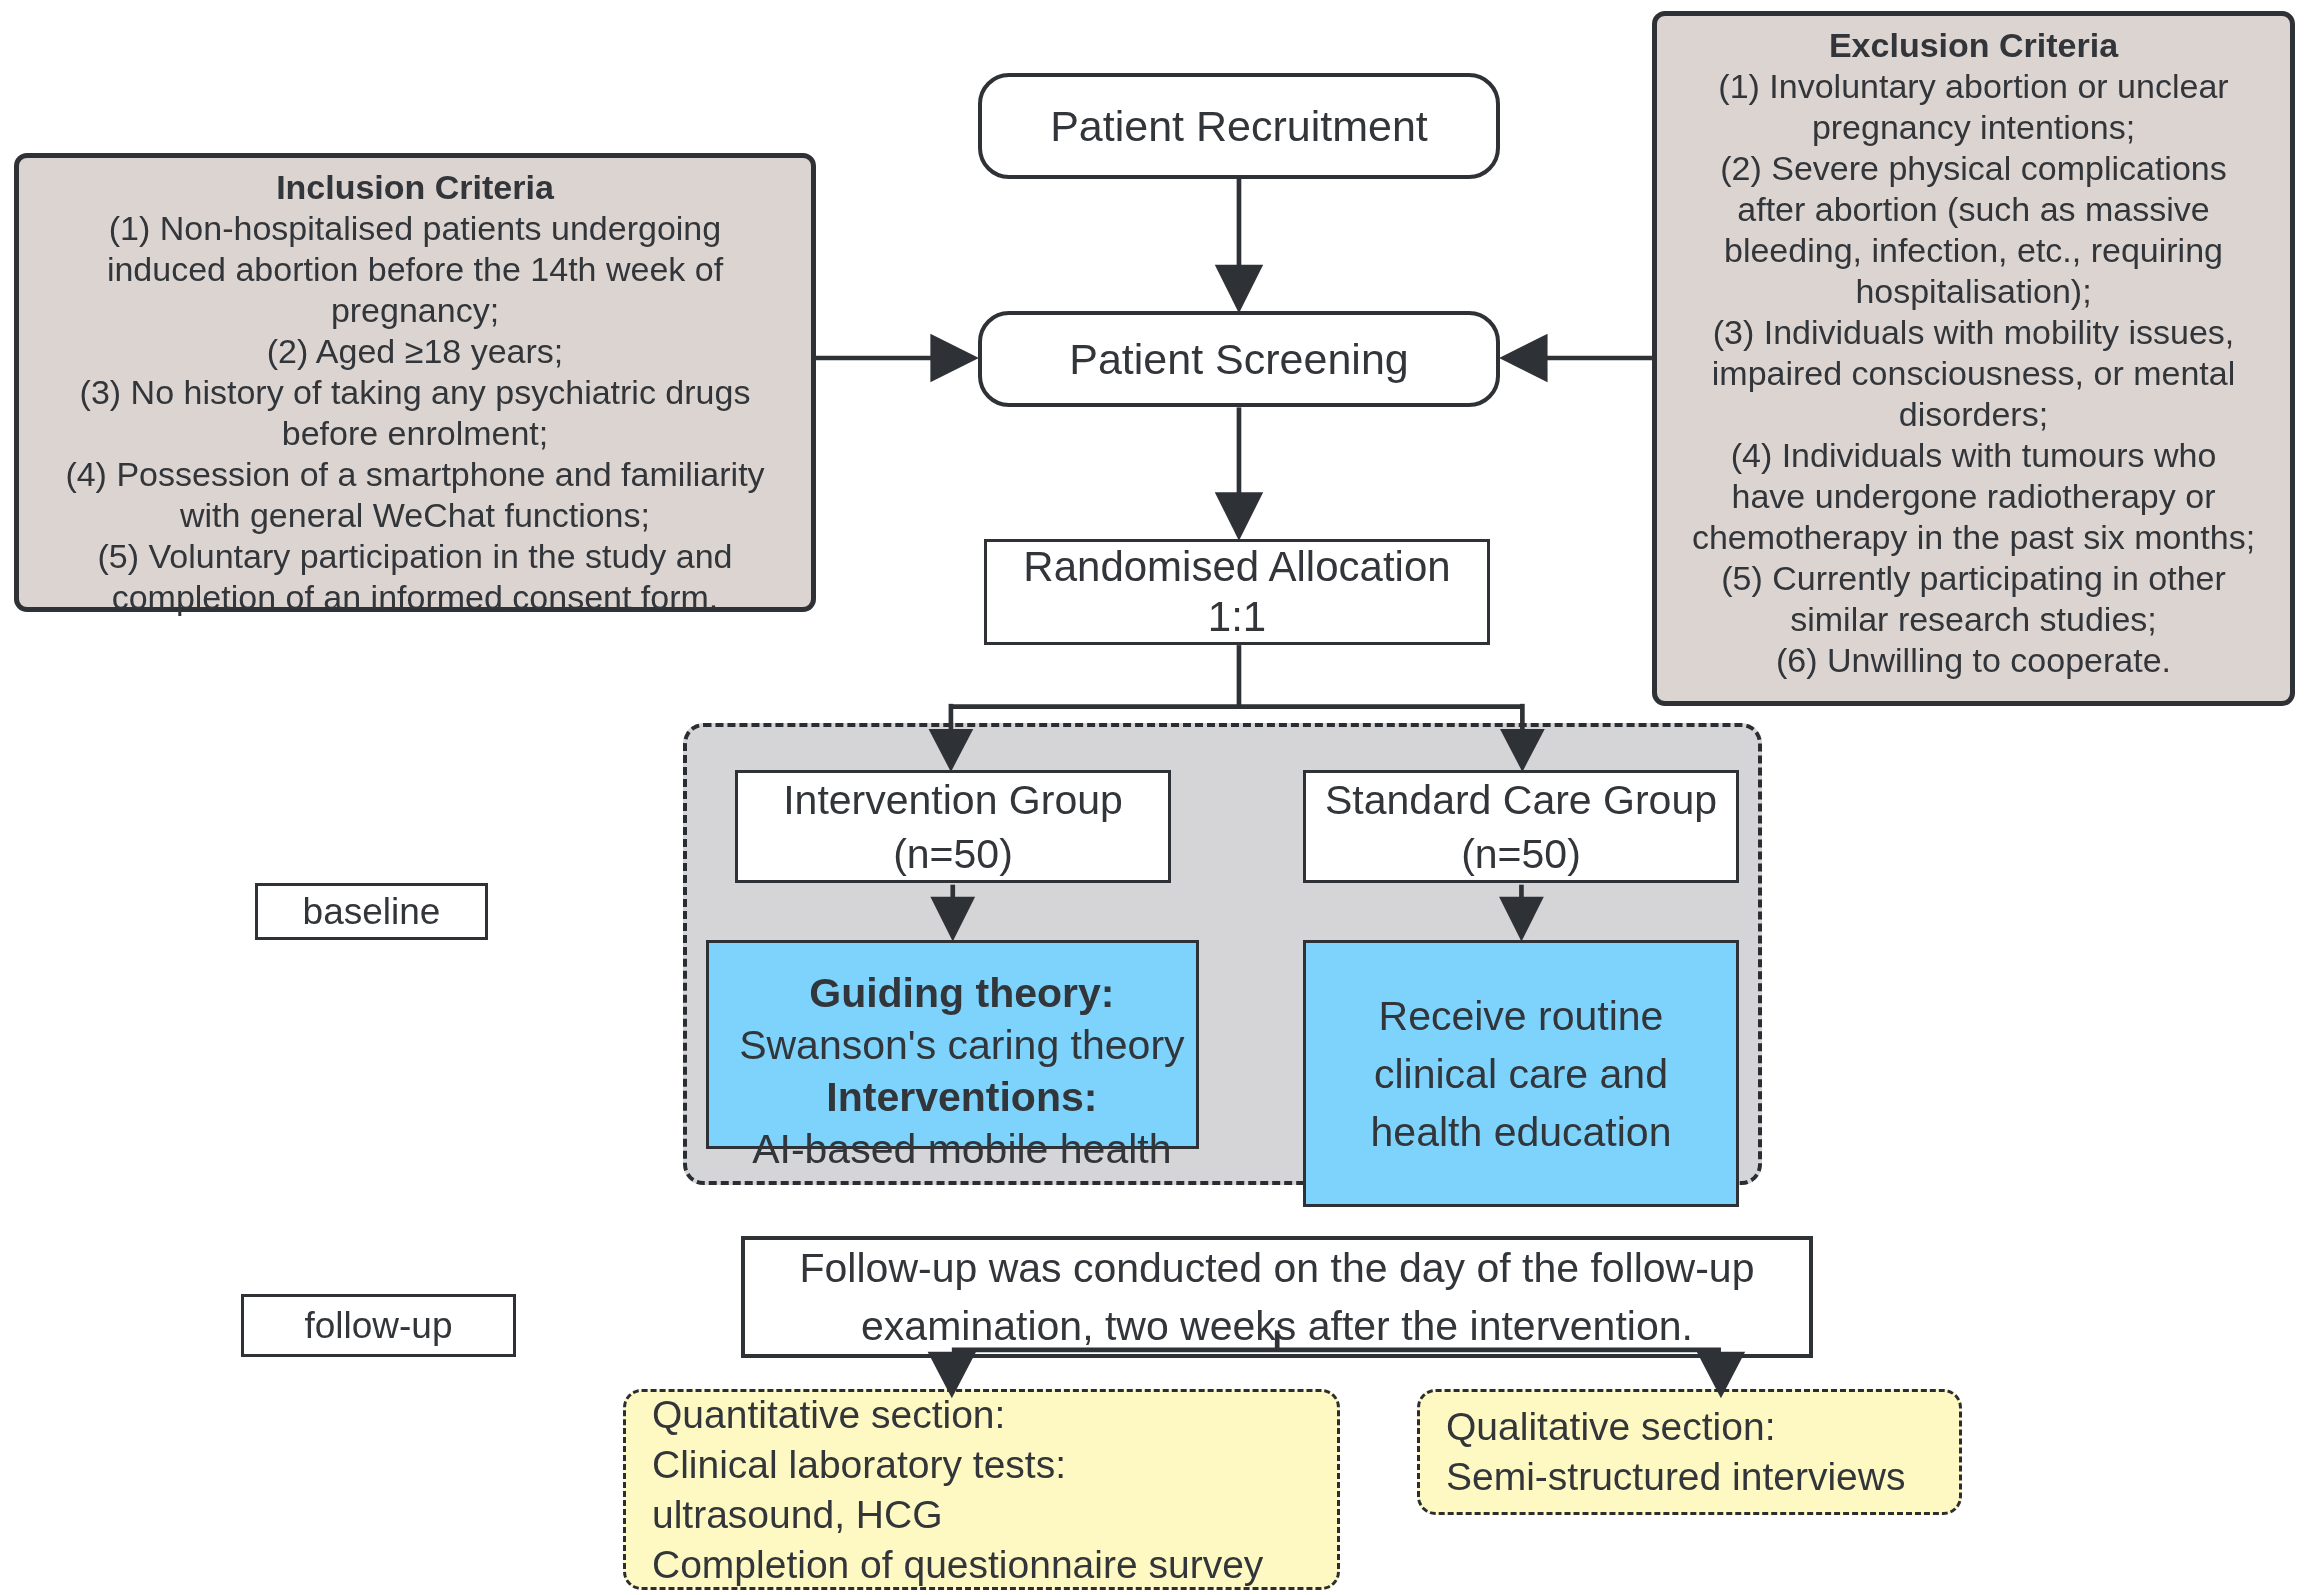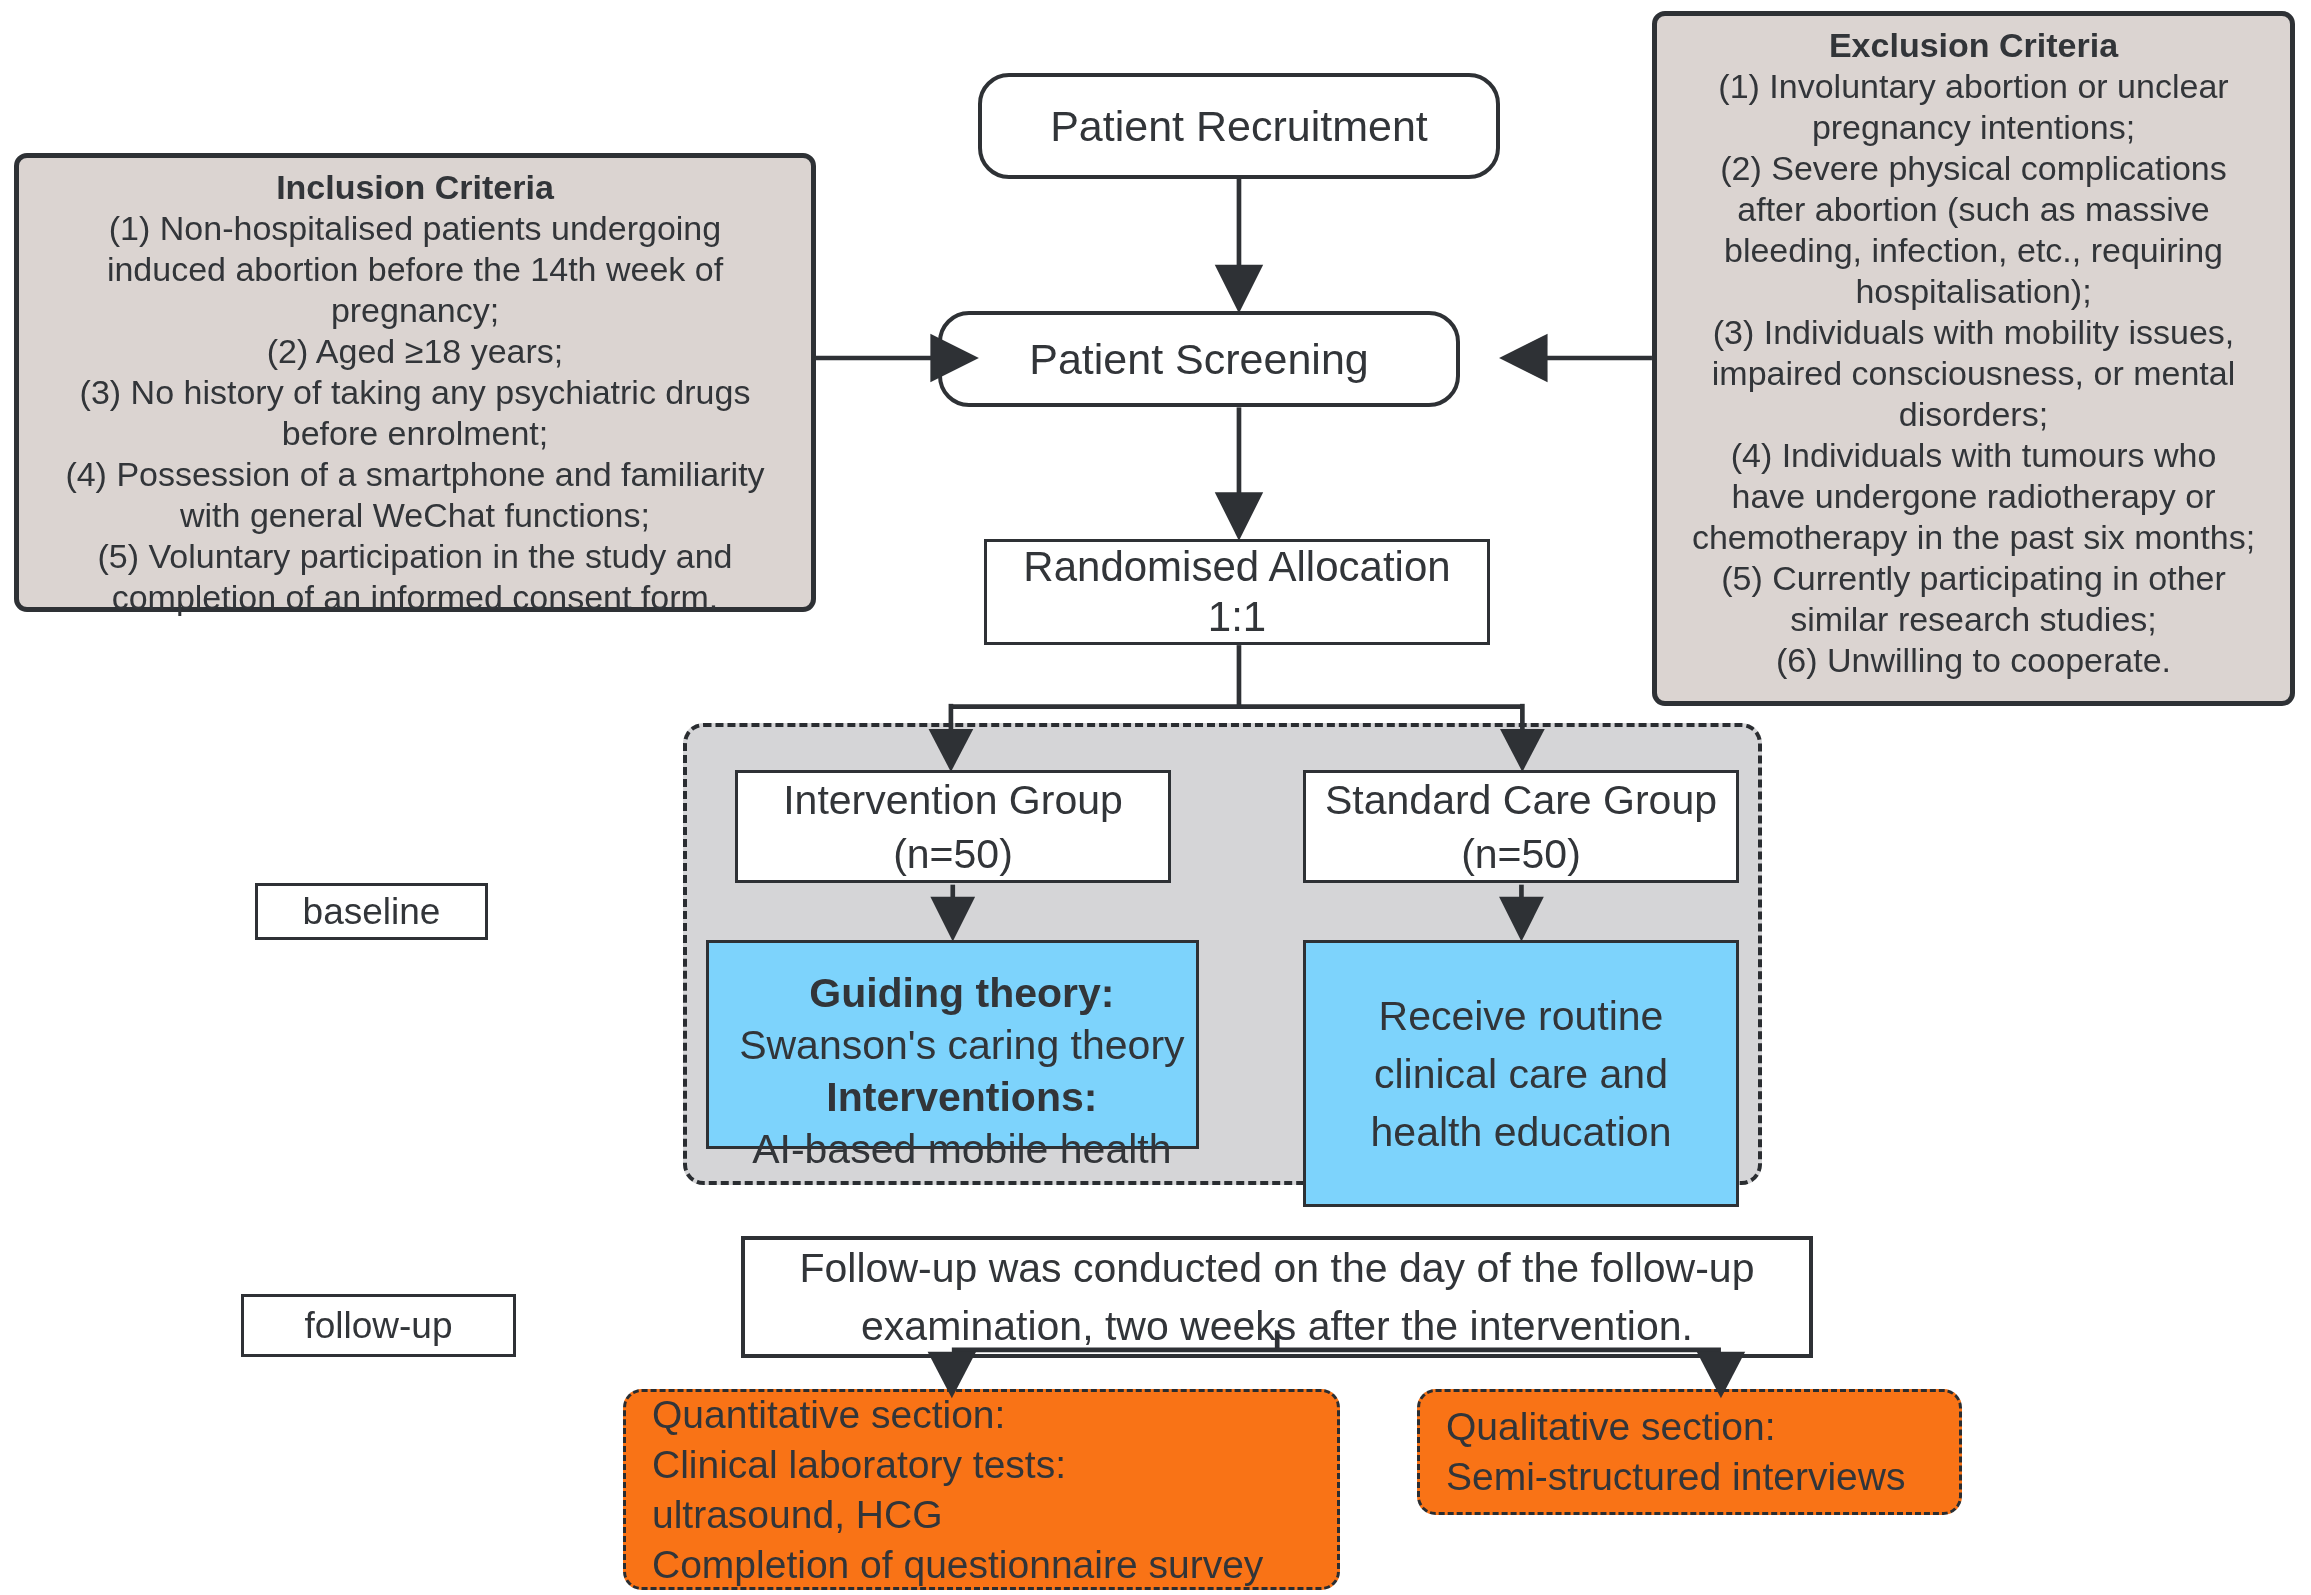--- a/index.html
+++ b/index.html
@@ -14,21 +14,21 @@
     white-space:pre-line;}
   .node-label{font-size:42px;line-height:52px;}
   .container-stage{position:absolute;box-sizing:border-box;background:#d5d5d7;
     border:4.7px dashed #2a2d31;border-radius:20.5px;}
   .pink{background:#7dd3fc;}
   .pink-left{padding:24px 9.3px 9.3px 28px;font-size:41px;line-height:52px;}
   .pink-left .b{font-weight:bold;display:block;}
   .pink-left .r{display:block;}
   .phase-label{font-size:37px;display:flex;align-items:center;justify-content:center;}
   .wide-follow{font-size:41px;line-height:58px;}
-  .dashed-box{border:3.7px dashed #2a2d31;border-radius:18.6px;background:#f97316;
+  .dashed-box{border:3.7px dashed #2a2d31;border-radius:18.6px;background:#fef9c3;
     font-size:39px;line-height:50px;white-space:pre-line;box-sizing:border-box;
     position:absolute;padding:18.6px 26px;display:flex;align-items:center;}
   svg.connectors{position:absolute;left:0;top:0;pointer-events:none;}
   .conn{stroke:#2e3135;stroke-width:5px;fill:none;}
   .head{fill:#2e3135;stroke:none;}
 </style>
 </head>
 <body>
 
 <div class="canvas">
@@ -63,21 +63,21 @@
 (4) Individuals with tumours who
 have undergone radiotherapy or
 chemotherapy in the past six months;
 (5) Currently participating in other
 similar research studies;
 (6) Unwilling to cooperate.</div>
   </div>
 
   <div class="box rounded center-lines node-label" style="left:978px;top:73px;width:522px;height:106px;font-size:43px;">Patient Recruitment</div>
 
-  <div class="box rounded center-lines node-label" style="left:938px;top:311px;width:522px;height:96px;font-size:43px;">Patient Screening</div>
+  <div class="box rounded center-lines node-label" style="left:978px;top:311px;width:522px;height:96px;font-size:43px;">Patient Screening</div>
 
   <div class="box center-lines node-label" style="left:984px;top:539px;width:506px;height:106px;line-height:50px;">Randomised Allocation
 1:1</div>
 
   <div class="box center-lines node-label" style="left:735px;top:770px;width:436px;height:113px;line-height:54px;font-size:41px;">Intervention Group
 (n=50)</div>
 
   <div class="box center-lines node-label" style="left:1303px;top:770px;width:436px;height:113px;line-height:54px;font-size:41px;">Standard Care Group
 (n=50)</div>
 

